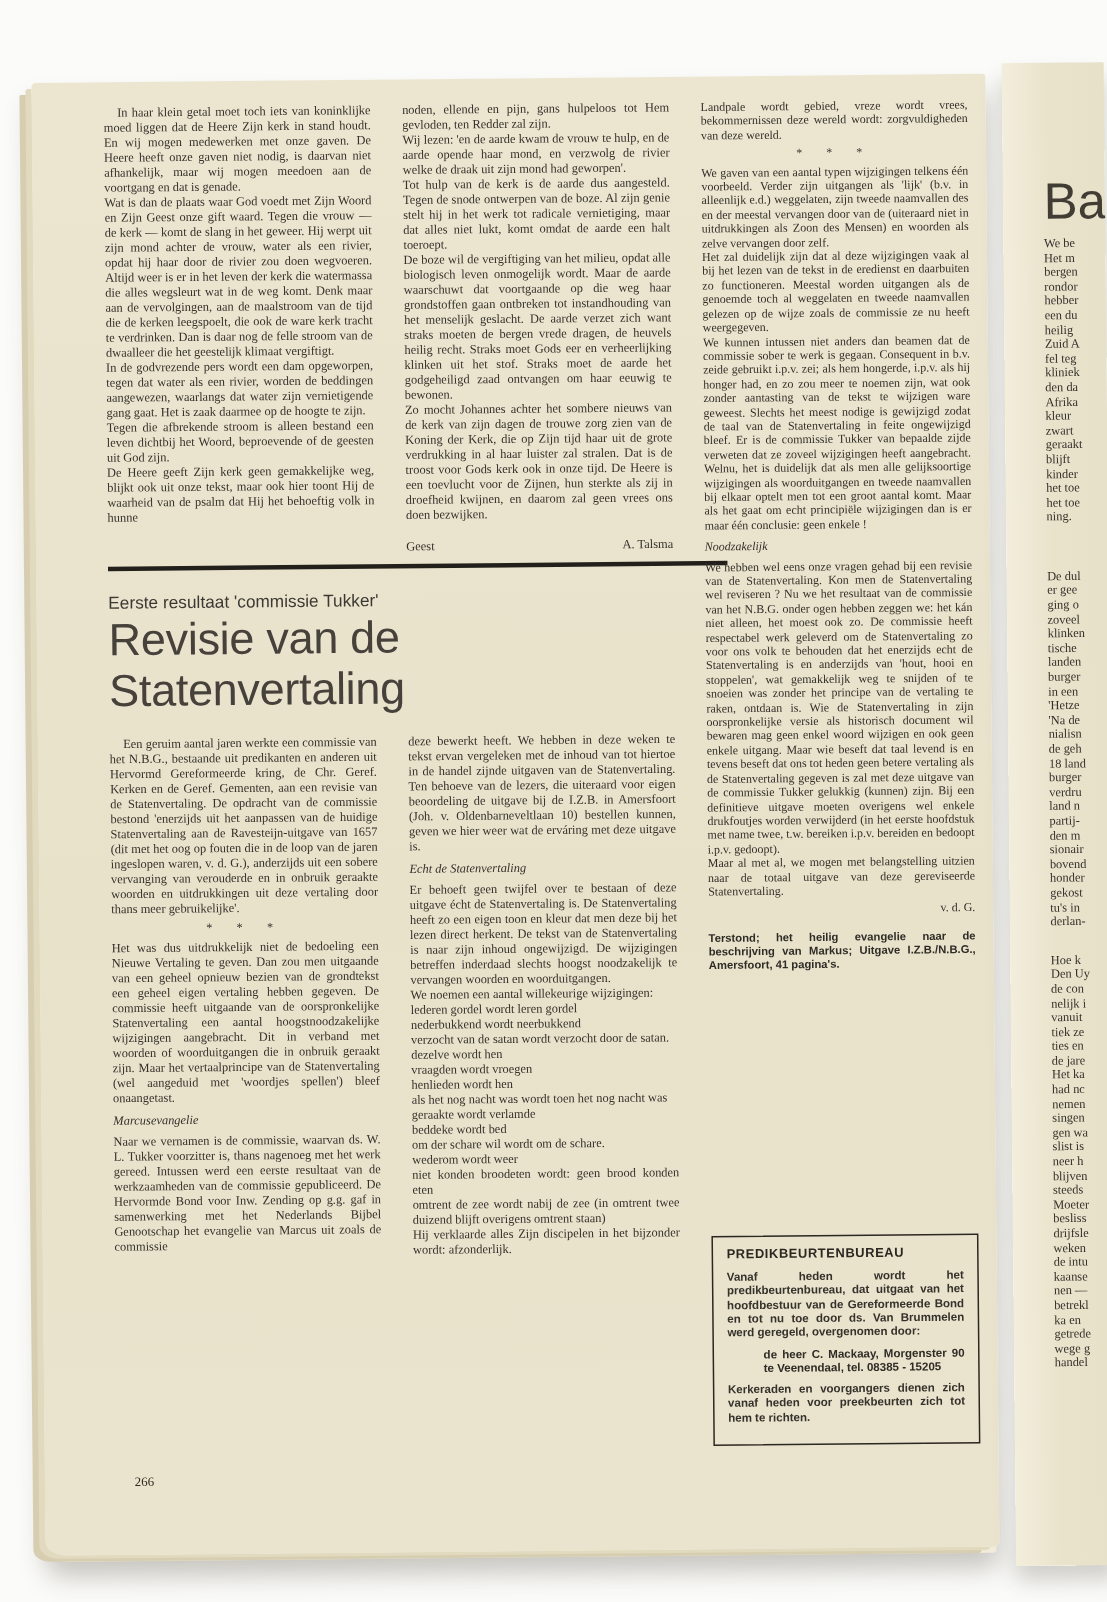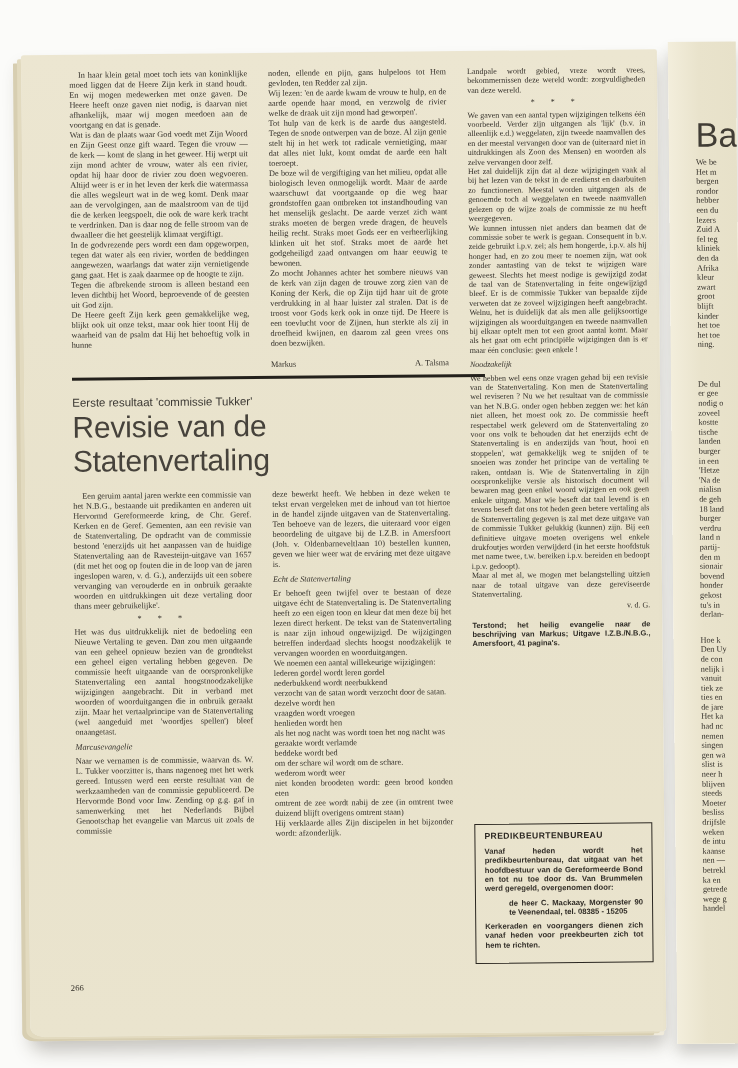--- a/index.html
+++ b/index.html
@@ -58,21 +58,21 @@
           font-size:7.5px;line-height:9.2px;margin-top:9px;color:#2f2c26;
           text-align:justify;}
   .pb-box{border:1.6px solid #2b2721;padding:7px 9px 8px;margin-top:auto;
           margin-bottom:8px;font-family:"Liberation Sans",sans-serif;}
   .pb-title{font-weight:bold;font-size:8.6px;letter-spacing:.4px;
             color:#2b2721;margin:0 0 6px;}
   .pb-p{font-size:7.7px;line-height:9.3px;font-weight:600;text-align:justify;
         margin:0 0 5px;color:#35312b;}
   .pb-contact{font-size:7.7px;line-height:9.3px;font-weight:bold;
               margin:0 0 5px;padding-left:24px;color:#2f2b25;}
-  .pagenum{position:absolute;left:41px;top:928px;font-weight:normal;
+  .pagenum{position:absolute;left:60px;top:928px;font-weight:normal;
            font-size:8.6px;color:#2e2a24;}
 
   
   .next-page{
     position:absolute;left:673px;top:45px;width:68px;height:1002px;
     background:linear-gradient(90deg,#f3eedc 0%,#e9e3cc 45%,#e7e1c9 100%);
     overflow:hidden;
     box-shadow:0 10px 14px rgba(60,55,40,.22);
   }
   .np-headline{font-family:"Liberation Sans",sans-serif;font-size:34px;
@@ -104,21 +104,21 @@
 
         <div class="col a1c2">
           <div class="paras">
               <p class="para">noden, ellende en pijn, gans hulpeloos tot Hem gevloden, ten Redder zal zijn.</p>
               <p class="para">Wij lezen: 'en de aarde kwam de vrouw te hulp, en de aarde opende haar mond, en verzwolg de rivier welke de draak uit zijn mond had geworpen'.</p>
               <p class="para">Tot hulp van de kerk is de aarde dus aangesteld. Tegen de snode ontwerpen van de boze. Al zijn genie stelt hij in het werk tot radicale vernietiging, maar dat alles niet lukt, komt omdat de aarde een halt toeroept.</p>
               <p class="para">De boze wil de vergiftiging van het milieu, opdat alle biologisch leven onmogelijk wordt. Maar de aarde waarschuwt dat voortgaande op die weg haar grondstoffen gaan ontbreken tot instandhouding van het menselijk geslacht. De aarde verzet zich want straks moeten de bergen vrede dragen, de heuvels heilig recht. Straks moet Gods eer en verheerlijking klinken uit het stof. Straks moet de aarde het godgeheiligd zaad ontvangen om haar eeuwig te bewonen.</p>
               <p class="para">Zo mocht Johannes achter het sombere nieuws van de kerk van zijn dagen de trouwe zorg zien van de Koning der Kerk, die op Zijn tijd haar uit de grote verdrukking in al haar luister zal stralen. Dat is de troost voor Gods kerk ook in onze tijd. De Heere is een toevlucht voor de Zijnen, hun sterkte als zij in droefheid kwijnen, en daarom zal geen vrees ons doen bezwijken.</p>
             </div>
           <div class="sigrow">
-            <span>Markus</span>
+            <span>Geest</span>
             <span>A. Talsma</span>
           </div>
         </div>
 
         <div class="hblock">
           <div class="rule"></div>
           <div class="kicker">Eerste resultaat 'commissie Tukker'</div>
           <div class="headline">Revisie van de Statenvertaling</div>
         </div>
 
@@ -195,41 +195,41 @@
 
     <div class="next-page">
       <div class="np-headline">Ba</div>
       <div class="np-lines">
           <div class="np-line">We be</div>
           <div class="np-line">Het m</div>
           <div class="np-line">bergen</div>
           <div class="np-line">rondor</div>
           <div class="np-line">hebber</div>
           <div class="np-line">een du</div>
-          <div class="np-line">lezers</div>
+          <div class="np-line">heilig</div>
           <div class="np-line">Zuid A</div>
           <div class="np-line">fel teg</div>
           <div class="np-line">kliniek</div>
           <div class="np-line">den da</div>
           <div class="np-line">Afrika</div>
           <div class="np-line">kleur</div>
           <div class="np-line">zwart</div>
-          <div class="np-line">groot</div>
+          <div class="np-line">geraakt</div>
           <div class="np-line">blijft</div>
           <div class="np-line">kinder</div>
           <div class="np-line">het toe</div>
           <div class="np-line">het toe</div>
           <div class="np-line">ning.</div>
         </div>
       <div class="np-lines np-g2">
           <div class="np-line">De dul</div>
           <div class="np-line">er gee</div>
-          <div class="np-line">nodig o</div>
+          <div class="np-line">ging o</div>
           <div class="np-line">zoveel</div>
-          <div class="np-line">kostte</div>
+          <div class="np-line">klinken</div>
           <div class="np-line">tische</div>
           <div class="np-line">landen</div>
           <div class="np-line">burger</div>
           <div class="np-line">in een</div>
           <div class="np-line">'Hetze</div>
           <div class="np-line">'Na de</div>
           <div class="np-line">nialisn</div>
           <div class="np-line">de geh</div>
           <div class="np-line">18 land</div>
           <div class="np-line">burger</div>

